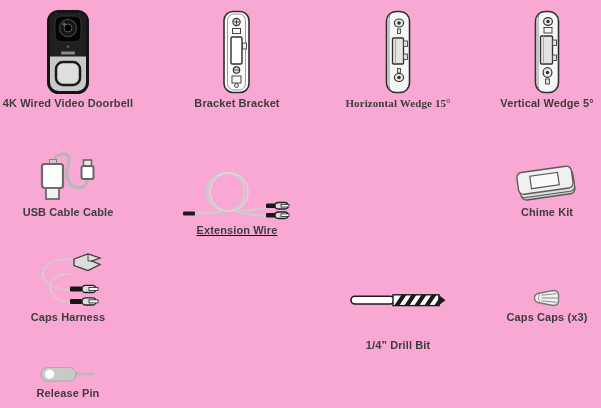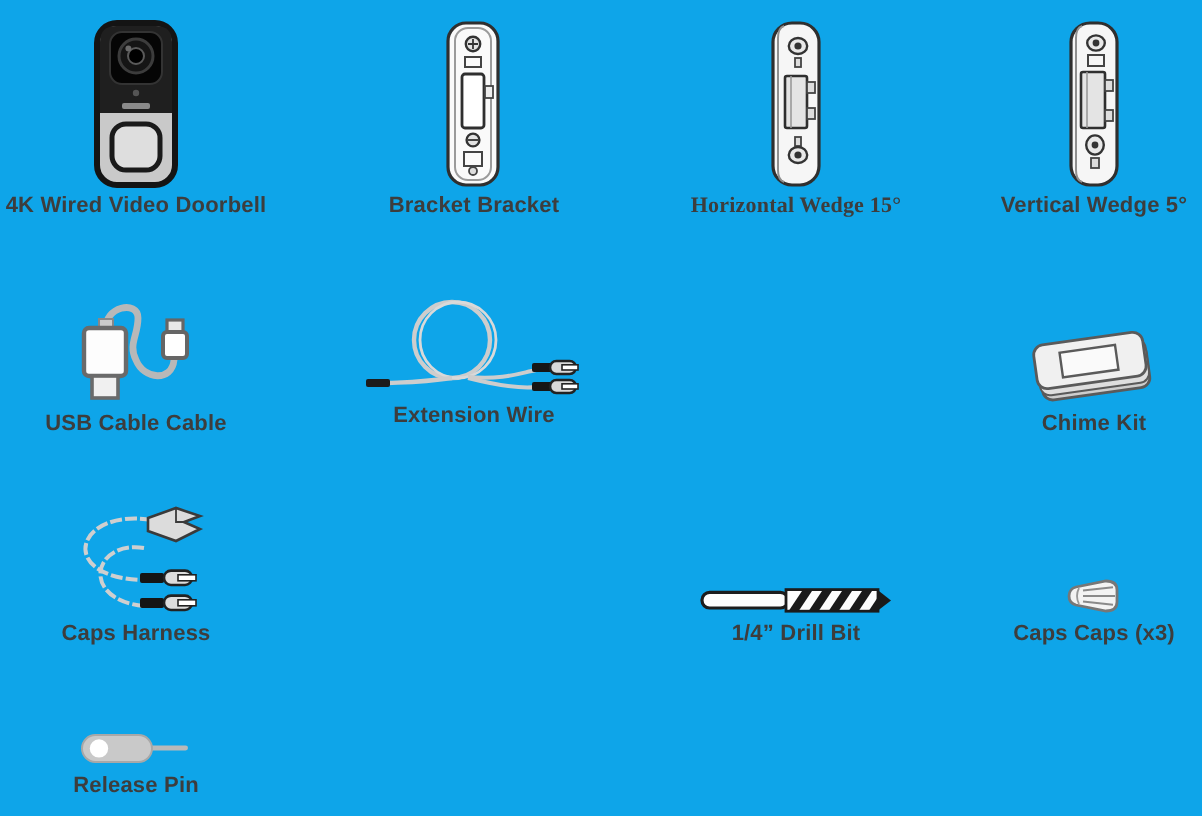--- a/index.html
+++ b/index.html
@@ -1,16 +1,16 @@
 <!DOCTYPE html>
 <html><head>
 <meta charset="utf-8">
 <style>
   html,body{margin:0;padding:0;background:#fff;}
-  #page{position:relative;width:601px;height:408px;background:#0ea5e9;overflow:hidden;
+  #page{position:relative;width:601px;height:408px;background:#f9a8d4;overflow:hidden;
         font-family:"Liberation Sans",sans-serif;}
   .cell{position:absolute;width:150px;display:flex;flex-direction:column;align-items:center;}
   .icon-box{display:flex;align-items:flex-end;justify-content:center;width:100%;}
   .r1 .icon-box{height:88px;}
   .r2 .icon-box{height:61px;}
   .r3 .icon-box{height:58px;}
   .r4 .icon-box{height:26px;}
   .item-label{margin-top:3px;font-size:11px;font-weight:700;color:#3d3d3d;
               text-align:center;white-space:nowrap;letter-spacing:.1px;}
   svg{display:block;}
@@ -103,21 +103,21 @@
         <rect x="12.5" y="12.5" width="7" height="5" fill="#ccc" stroke="#888" stroke-width="1"></rect>
         <rect x="5" y="17" width="21" height="24" rx="2.5" fill="#fdfdfd" stroke="#6a6a6a" stroke-width="2.2"></rect>
         <rect x="9" y="41" width="13" height="11" fill="#f0f0f0" stroke="#6a6a6a" stroke-width="1.8"></rect>
         <rect x="46.5" y="13" width="8" height="6" fill="#e8e8e8" stroke="#666" stroke-width="1.6"></rect>
         <rect x="44.5" y="19" width="12" height="13" rx="2" fill="#fff" stroke="#666" stroke-width="2"></rect>
       </svg>
     </div>
     <div class="item-label">USB Cable Cable</div>
   </div>
 
-  <div class="cell r2" style="left:162px;top:138px;">
+  <div class="cell r2" style="left:162px;top:160px;text-decoration:underline;">
     <div class="icon-box">
       <svg width="110" height="50" viewBox="0 0 110 50">
         <circle cx="44" cy="21" r="19" fill="none" stroke="#cdcdcd" stroke-width="2.2"></circle>
         <circle cx="47" cy="21" r="19" fill="none" stroke="#d9d9d9" stroke-width="1.4"></circle>
         <path d="M44,40 C30,42 24,42 12,42.5" fill="none" stroke="#cdcdcd" stroke-width="2.2"></path>
         <rect x="1" y="40.5" width="12" height="4" rx="1" fill="#1c1c1c"></rect>
         <path d="M52,39.5 C70,41 78,37.5 86,36" fill="none" stroke="#cdcdcd" stroke-width="2"></path>
         <path d="M52,40 C68,44 78,45.5 86,44.5" fill="none" stroke="#cdcdcd" stroke-width="2"></path>
         <rect x="84" y="32.5" width="10" height="4.5" rx="1" fill="#161616"></rect>
         <rect x="93" y="31.5" width="13" height="6.5" rx="3.2" fill="#d9d9d9" stroke="#222" stroke-width="1.3"></rect>
@@ -157,21 +157,21 @@
         <rect x="59" y="35.4" width="9" height="3" fill="#fff" stroke="#222" stroke-width="0.8"></rect>
         <rect x="40" y="47" width="12" height="5" rx="1" fill="#151515"></rect>
         <rect x="52" y="45.8" width="14" height="7.2" rx="3.5" fill="#ddd" stroke="#222" stroke-width="1.3"></rect>
         <rect x="59" y="47.9" width="9" height="3" fill="#fff" stroke="#222" stroke-width="0.8"></rect>
       </svg>
     </div>
     <div class="item-label">Caps Harness</div>
   </div>
 
 
-  <div class="cell r3" style="left:323px;top:250px;">
+  <div class="cell r3" style="left:323px;top:250px;gap:28px;">
     <div class="icon-box">
       <svg width="96" height="16" viewBox="0 0 96 16">
         <defs>
           <clipPath id="flute-clip">
               <rect x="43" y="2.8" width="46" height="10.8"></rect>
             </clipPath>
         </defs>
         <rect x="1" y="4.2" width="43" height="7.8" rx="3.8" fill="#fdfdfd" stroke="#1c1c1c" stroke-width="1.6"></rect>
         <rect x="43" y="2.8" width="46" height="10.8" fill="#fdfdfd" stroke="#1c1c1c" stroke-width="1.4"></rect>
         <g clip-path="url(#flute-clip)">

